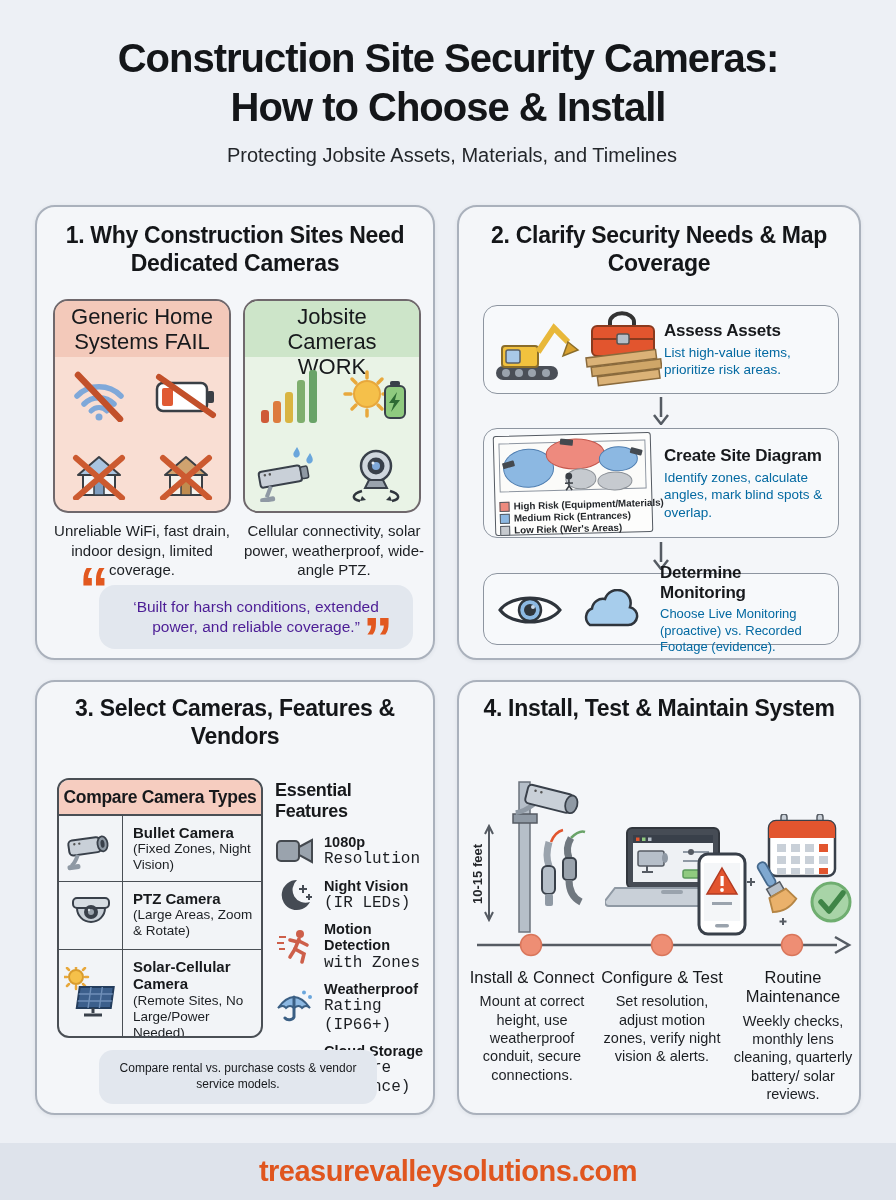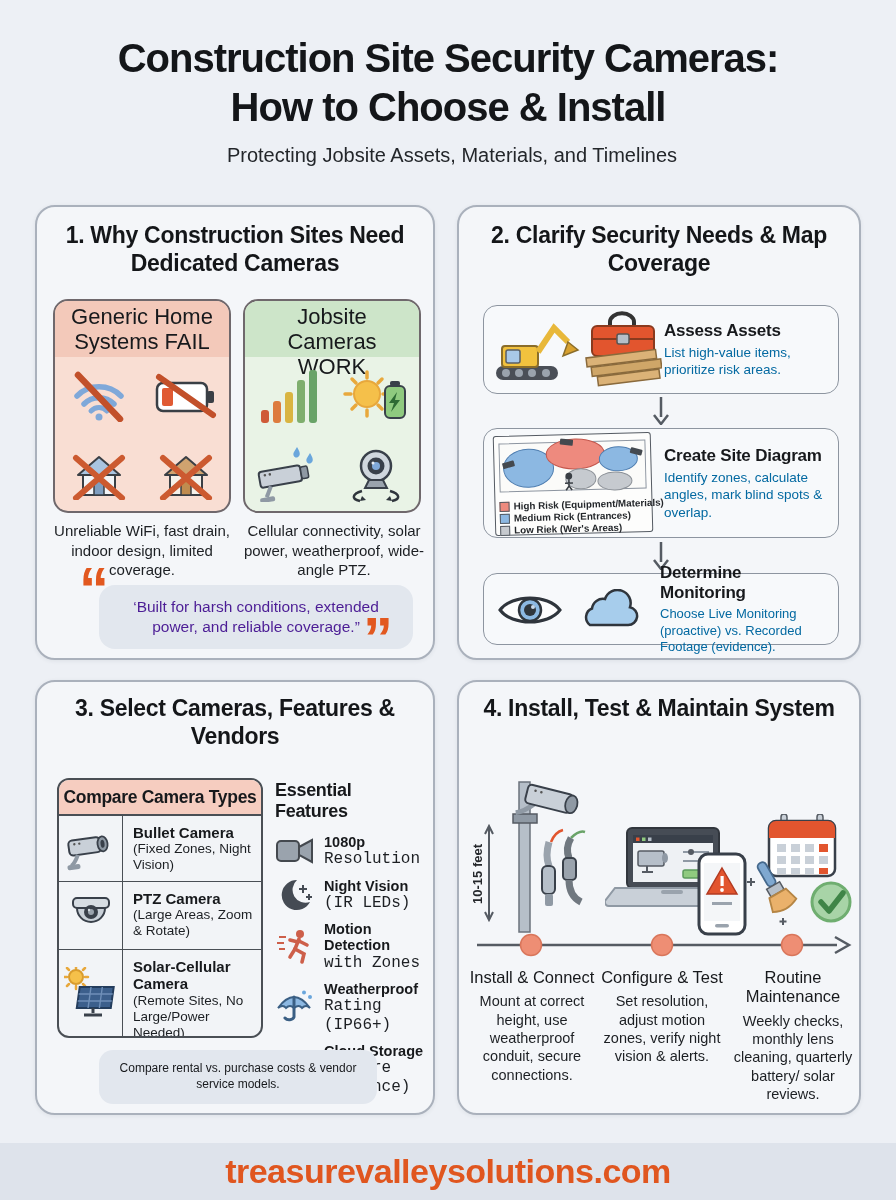--- a/index.html
+++ b/index.html
@@ -85,21 +85,21 @@
 
   
   .p4-illus { position:absolute; }
   .p4-step { position:absolute; top:286px; text-align:center; }
   .p4-step h3 { font-size:16.5px; font-weight:normal; line-height:1.18; margin-bottom:5px; }
   .p4-step p  { font-size:14.5px; line-height:1.26; color:#1c1f23; }
 
   
   .footer-strip { position:absolute; left:0; top:1143px; width:896px; height:57px; background:#dee3eb;
                   display:flex; align-items:center; justify-content:center; }
-  .footer-url { font-size:34px; font-weight:bold; color:#e0561f; letter-spacing:-0.5px; }
+  .footer-url { font-size:29px; font-weight:bold; color:#e0561f; letter-spacing:-0.5px; }
 </style>
 </head>
 <body>
 
 <div class="canvas">
 
   <div class="main-title">
     <div>Construction Site Security Cameras:</div>
     <div>How to Choose &amp; Install</div>
   </div>

